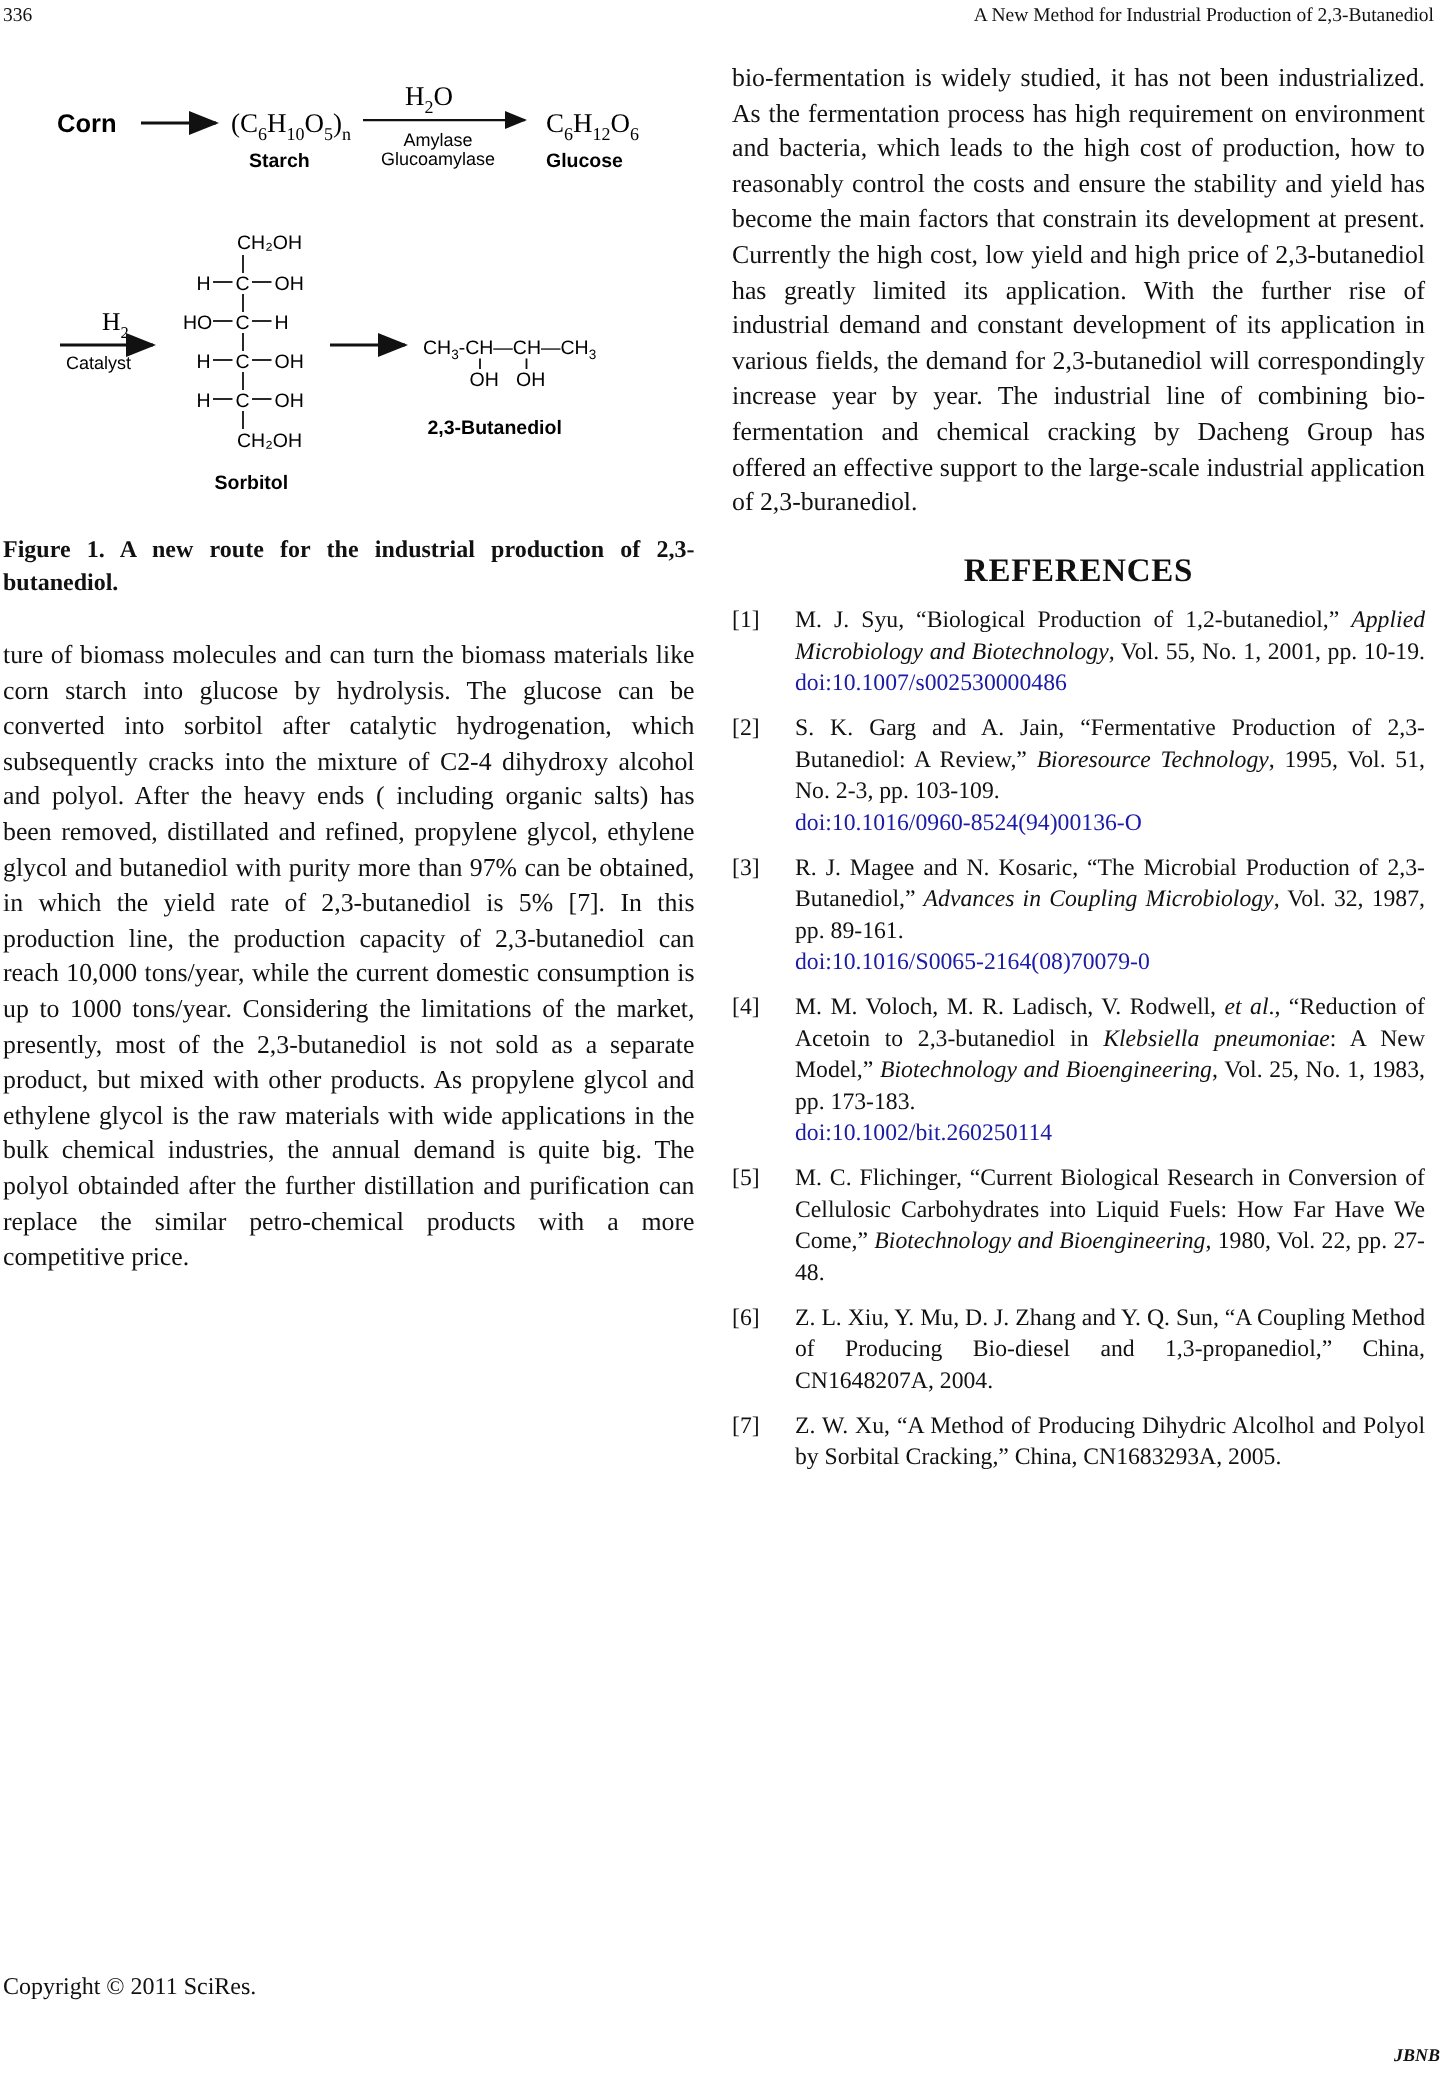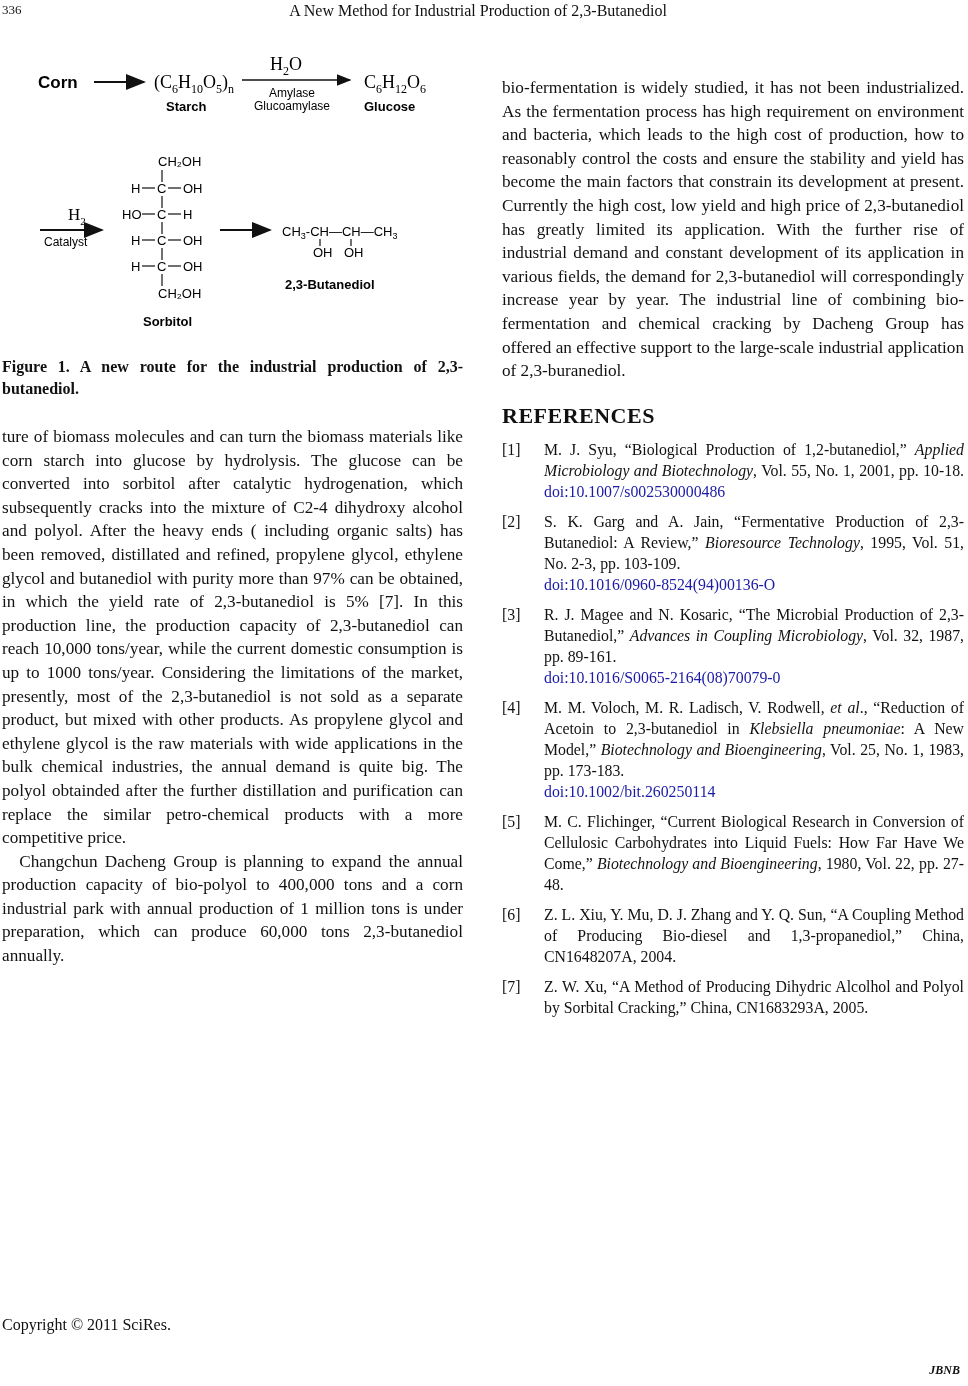--- a/index.html
+++ b/index.html
@@ -1,35 +1,35 @@
 <!DOCTYPE html>
 <html><head>
 <meta charset="utf-8">
 <style>
   html, body { margin: 0; padding: 0; background: #ffffff; }
   body { width: 968px; height: 1386px; position: relative; overflow: hidden;
          font-family: "Liberation Serif", serif; color: #111; }
   .hdr-page { position: absolute; left: 2px; top: 2px; font-size: 13px; }
-  .hdr-title { position: absolute; left: 0; right: 12px; top: 2px; text-align: center; font-size: 16px; }
+  .hdr-title { position: absolute; left: 0; right: 12px; top: 2px; text-align: right; font-size: 13px; }
   .ftr-copy { position: absolute; left: 2px; top: 1316px; font-size: 16px; }
   .ftr-journal { position: absolute; right: 8px; top: 1363px; font-size: 12px; font-weight: bold; font-style: italic; }
 
   .col-left { position: absolute; left: 2px; top: 40px; width: 461px; }
-  .col-right { position: absolute; left: 502px; top: 40px; width: 462px; margin-top: 36px; }
+  .col-right { position: absolute; left: 488px; top: 40px; width: 462px; }
 
   .figure { position: relative; width: 461px; height: 300px; }
   .fig-svg { position: absolute; left: 0; top: 0; }
   .sans { font-family: "Liberation Sans", sans-serif; }
   .caption { font-weight: bold; font-size: 16px; line-height: 22px; text-align: justify; margin-top: 16px; }
 
   p.body { margin: 0; font-size: 17.2px; line-height: 23.6px; text-align: justify; }
   p.body.indent { text-indent: 1em; }
   .gap-after-caption { height: 25px; }
 
-  .refs-heading { text-align: left; font-weight: bold; font-size: 22px; margin: 20px 0 10px 0; letter-spacing: 0.5px; }
+  .refs-heading { text-align: center; font-weight: bold; font-size: 22px; margin: 20px 0 10px 0; letter-spacing: 0.5px; }
   .ref { display: flex; font-size: 15.8px; line-height: 21px; margin-bottom: 9px; }
   .ref-num { width: 42px; flex: 0 0 42px; }
   .ref-text { flex: 1; text-align: justify; }
   .ref-text i { font-style: italic; }
   a.doi { color: #1a1aa6; }
 </style>
 </head>
 <body>
 
 <div class="hdr-page">336</div>
@@ -110,31 +110,30 @@
         <text x="342" y="217">OH</text>
       </g>
       <text x="283" y="249" class="sans" font-size="13" font-weight="bold">2,3-Butanediol</text>
     </svg>
   </div>
 
   <div class="caption">Figure 1. A new route for the industrial production of 2,3-butanediol.</div>
   <div class="gap-after-caption"></div>
 
   <p class="body">ture of biomass molecules and can turn the biomass materials like corn starch into glucose by hydrolysis. The glucose can be converted into sorbitol after catalytic hydrogenation, which subsequently cracks into the mixture of C2-4 dihydroxy alcohol and polyol. After the heavy ends ( including organic salts) has been removed, distillated and refined, propylene glycol, ethylene glycol and butanediol with purity more than 97% can be obtained, in which the yield rate of 2,3-butanediol is 5% [7]. In this production line, the production capacity of 2,3-butanediol can reach 10,000 tons/year, while the current domestic consumption is up to 1000 tons/year. Considering the limitations of the market, presently, most of the 2,3-butanediol is not sold as a separate product, but mixed with other products. As propylene glycol and ethylene glycol is the raw materials with wide applications in the bulk chemical industries, the annual demand is quite big. The polyol obtainded after the further distillation and purification can replace the similar petro-chemical products with a more competitive price.</p>
-  <p class="body indent">Changchun Dacheng Group is planning to expand the annual production capacity of bio-polyol to 400,000 tons and a corn industrial park with annual production of 1 million tons is under preparation, which can produce 60,000 tons 2,3-butanediol annually.</p>
 </div>
 
 <div class="col-right">
   <p class="body">bio-fermentation is widely studied, it has not been industrialized. As the fermentation process has high requirement on environment and bacteria, which leads to the high cost of production, how to reasonably control the costs and ensure the stability and yield has become the main factors that constrain its development at present. Currently the high cost, low yield and high price of 2,3-butanediol has greatly limited its application. With the further rise of industrial demand and constant development of its application in various fields, the demand for 2,3-butanediol will correspondingly increase year by year. The industrial line of combining bio-fermentation and chemical cracking by Dacheng Group has offered an effective support to the large-scale industrial application of 2,3-buranediol.</p>
 
   <div class="refs-heading">REFERENCES</div>
 
   <div class="ref">
     <span class="ref-num">[1]</span>
-    <span class="ref-text"><span>M. J. Syu, “Biological Production of 1,2-butanediol,” </span><i>Applied Microbiology and Biotechnology</i><span>, Vol. 55, No. 1, 2001, pp. 10-18. </span><a class="doi">doi:10.1007/s002530000486</a></span>
+    <span class="ref-text"><span>M. J. Syu, “Biological Production of 1,2-butanediol,” </span><i>Applied Microbiology and Biotechnology</i><span>, Vol. 55, No. 1, 2001, pp. 10-19. </span><a class="doi">doi:10.1007/s002530000486</a></span>
   </div>
 
   <div class="ref">
     <span class="ref-num">[2]</span>
     <span class="ref-text"><span>S. K. Garg and A. Jain, “Fermentative Production of 2,3-Butanediol: A Review,” </span><i>Bioresource Technology</i><span>, 1995, Vol. 51, No. 2-3, pp. 103-109. </span><br><a class="doi">doi:10.1016/0960-8524(94)00136-O</a></span>
   </div>
 
   <div class="ref">
     <span class="ref-num">[3]</span>
     <span class="ref-text"><span>R. J. Magee and N. Kosaric, “The Microbial Production of 2,3-Butanediol,” </span><i>Advances in Coupling Microbiology</i><span>, Vol. 32, 1987, pp. 89-161. </span><br><a class="doi">doi:10.1016/S0065-2164(08)70079-0</a></span>

